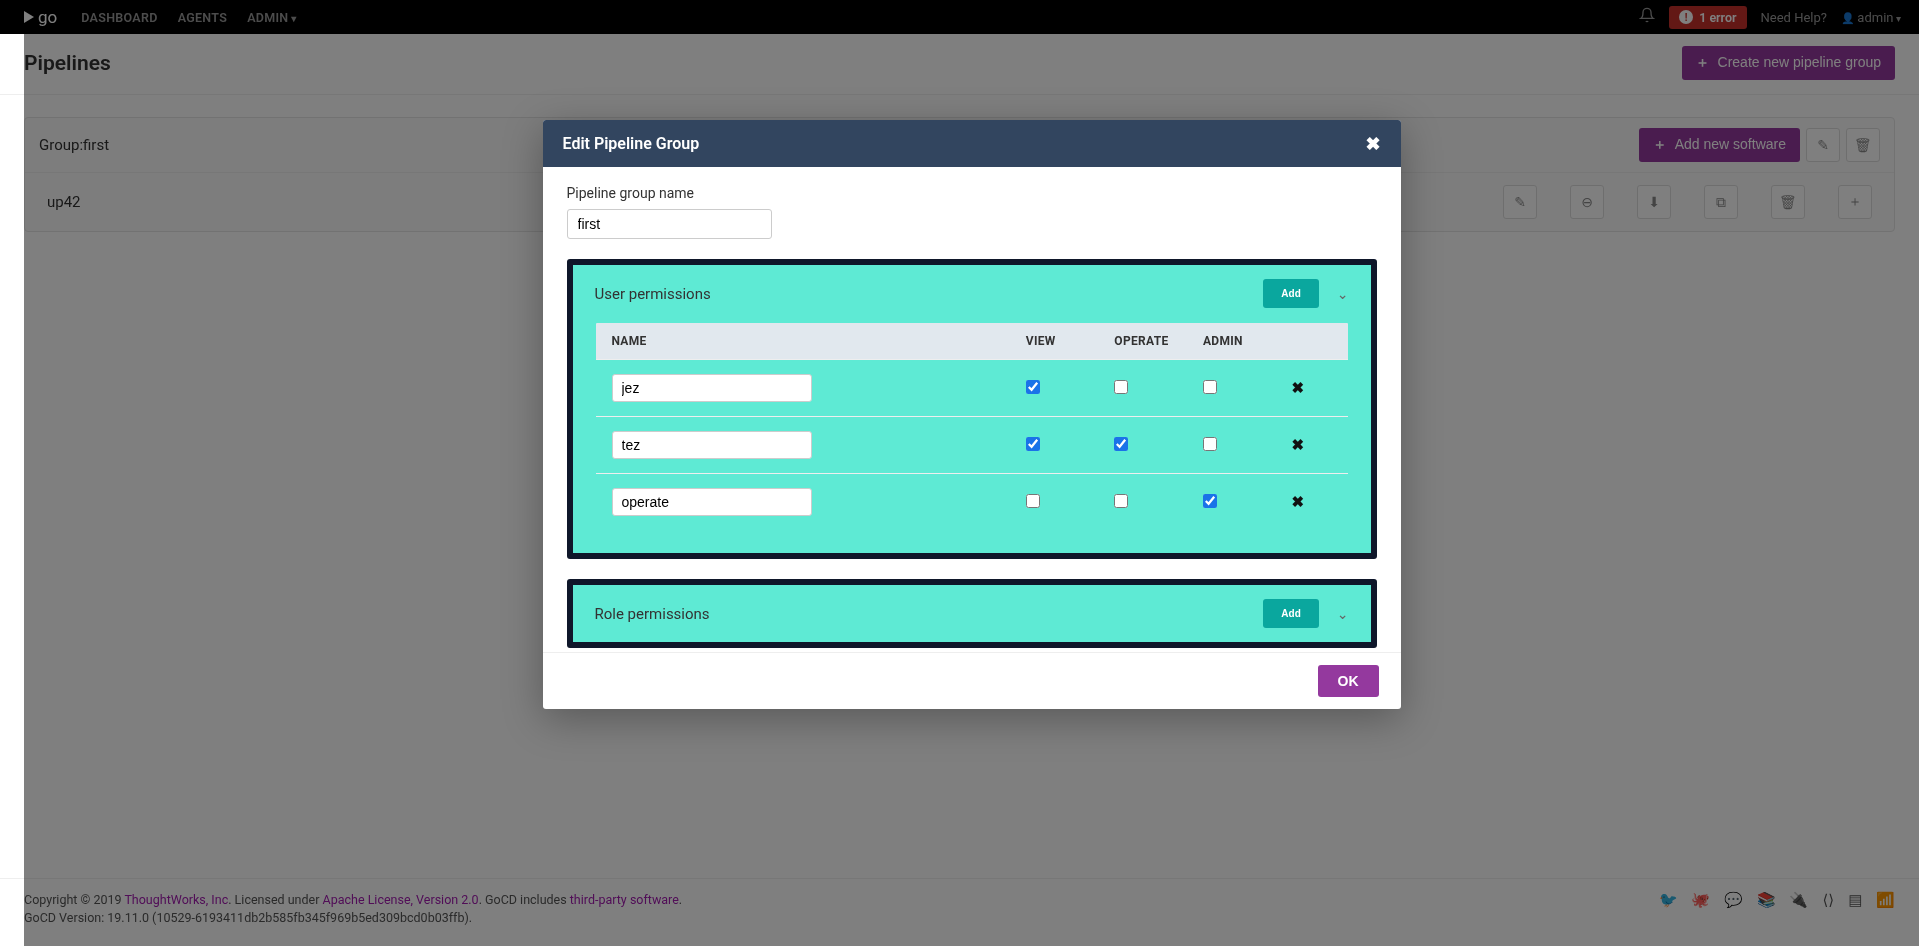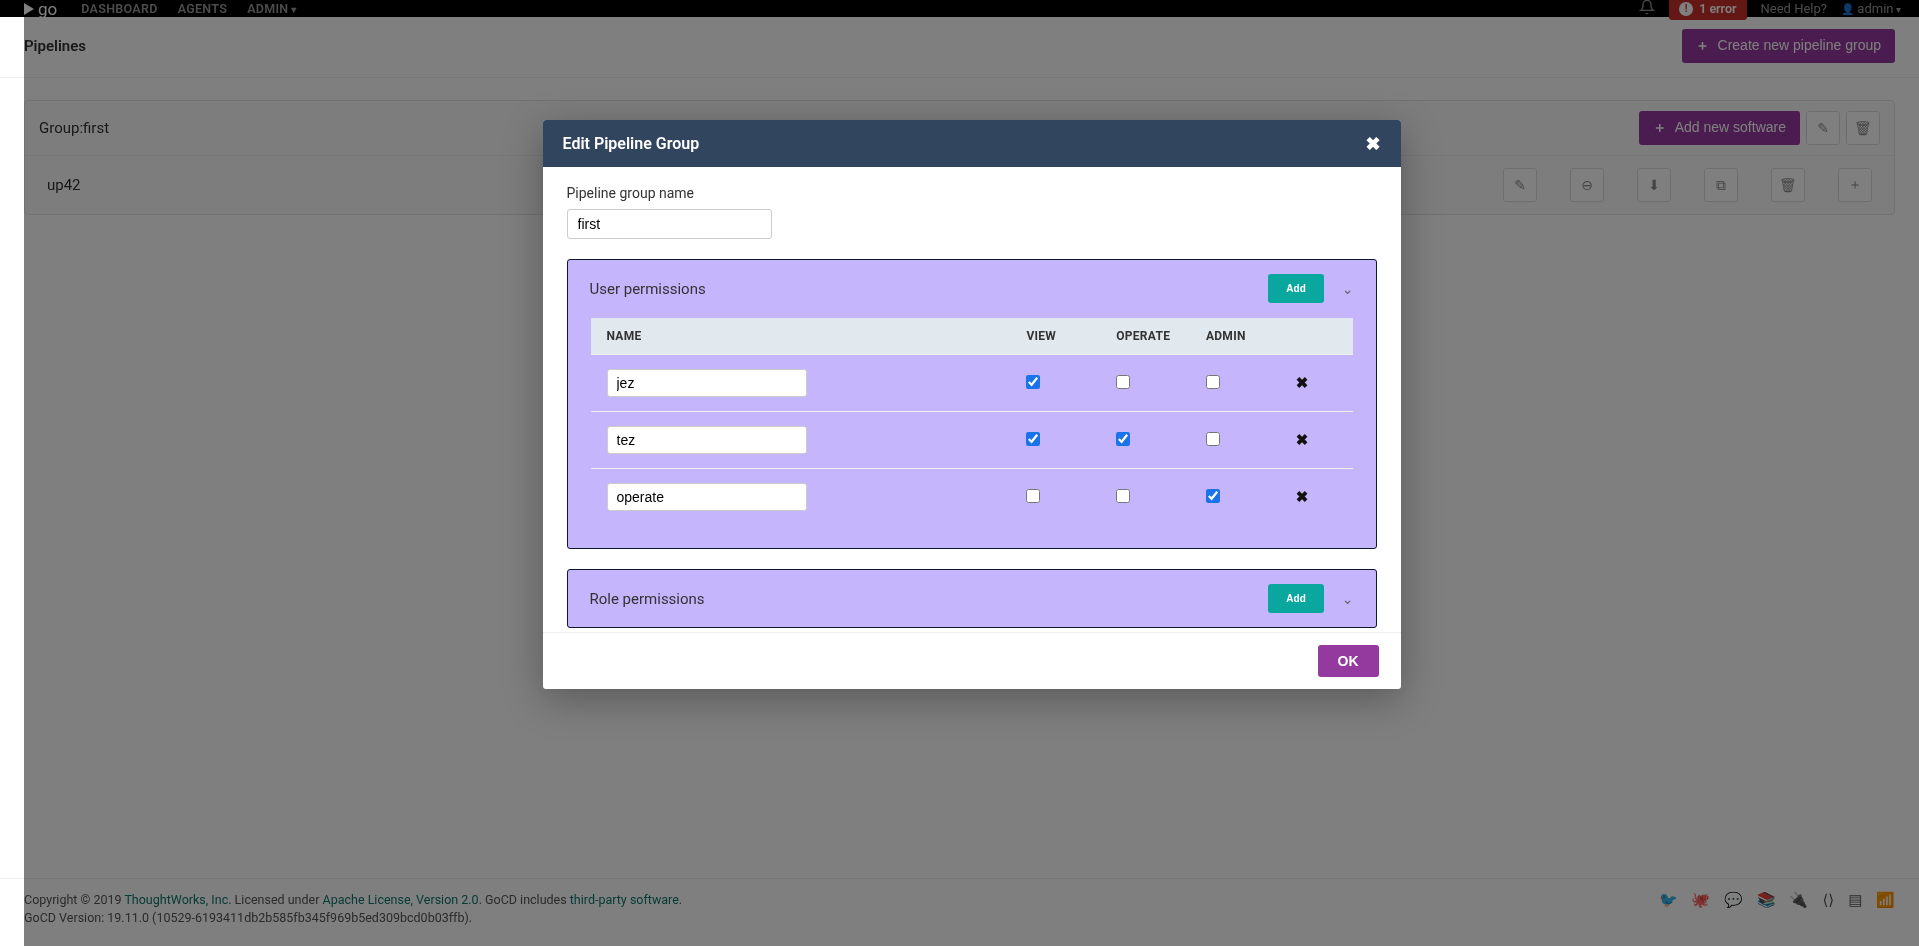--- a/index.html
+++ b/index.html
@@ -10,21 +10,21 @@
     width: 1919px;
     height: 946px;
     overflow: hidden;
     position: relative;
     font-size: 14px;
   }
 
   
   .topnav {
     background: #000;
-    height: 17px;
+    height: 34px;
     display: flex;
     align-items: center;
     padding: 0 18px 0 24px;
     color: #ccc;
     font-size: 13px;
   }
   .logo {
     display: flex;
     align-items: center;
     gap: 4px;
@@ -67,21 +67,21 @@
   .user-menu { color:#999; font-size:13px; }
   .user-menu::before { content:"👤 "; font-size:11px; }
   .user-menu::after { content:" ▾"; font-size:10px; }
 
   
   .pagebar {
     display:flex;align-items:center;
     padding: 12px 24px 14px;
     border-bottom:1px solid #eee;
   }
-  .page-title { font-size:15px; font-weight:600; color:#333; }
+  .page-title { font-size:21px; font-weight:600; color:#333; }
   .pagebar .spacer { flex:1; }
   .btn-purple {
     background:#94399e;color:#fff;border:none;
     padding:8px 14px;border-radius:3px;font-size:14px;
     display:flex;align-items:flex-start;gap:8px;cursor:pointer;
   }
   .btn-purple.plus::before { content:"＋"; font-weight:700; }
 
   
   .main {
@@ -108,21 +108,21 @@
   }
   .pipeline-row .spacer{flex:1;}
 
   
   .footer{
     position:absolute;left:0;right:0;bottom:0;
     border-top:1px solid #eee;
     padding:12px 24px 18px;
     font-size:12.5px;color:#555;display:flex;align-items:flex-start;
   }
-  .footer a{color:#0f766e;text-decoration:none;text-align:center;}
+  .footer a{color:#a21caf;text-decoration:none;text-align:center;}
   .footer .spacer{flex:1;}
   .footer-icons{display:flex;gap:14px;color:#555;font-size:15px;align-items:center;}
   .footer-icons span{cursor:pointer;}
   .footer-left{line-height:1.5;}
 
   
   .overlay{
     position:absolute;inset:0;background:rgba(0,0,0,0.5);
     display:flex;align-items:flex-start;justify-content:center;margin-left:24px;
   }
@@ -149,21 +149,21 @@
     flex:1;
   }
   .field-label{font-size:14px;color:#333;margin-bottom:8px;display:block;}
   .text-input{
     border:1px solid #ccc;border-radius:3px;padding:6px 10px;font-size:14px;
     width:205px;background:#fff;
   }
 
   
   .panel{
-    border:1px solid #0f172a;border-radius:3px;margin-top:20px;background:#c4b5fd;
+    border:6px solid #0f172a;border-radius:3px;margin-top:20px;background:#5eead4;
   }
   .panel-head{
     display:flex;align-items:center;padding:14px 22px;
     font-size:15px;font-weight:400;
   }
   .panel-head .spacer{flex:1;}
   .btn-teal{
     background:#0aa79e;color:#fff;border:none;border-radius:3px;
     padding:9px 18px;font-size:10px;font-weight:600;cursor:pointer;
   }

